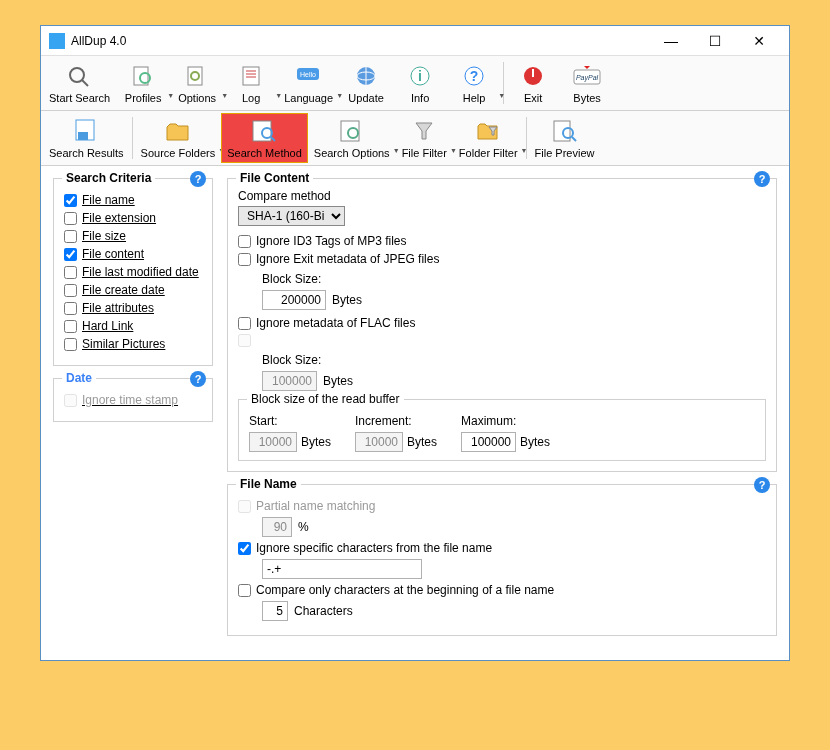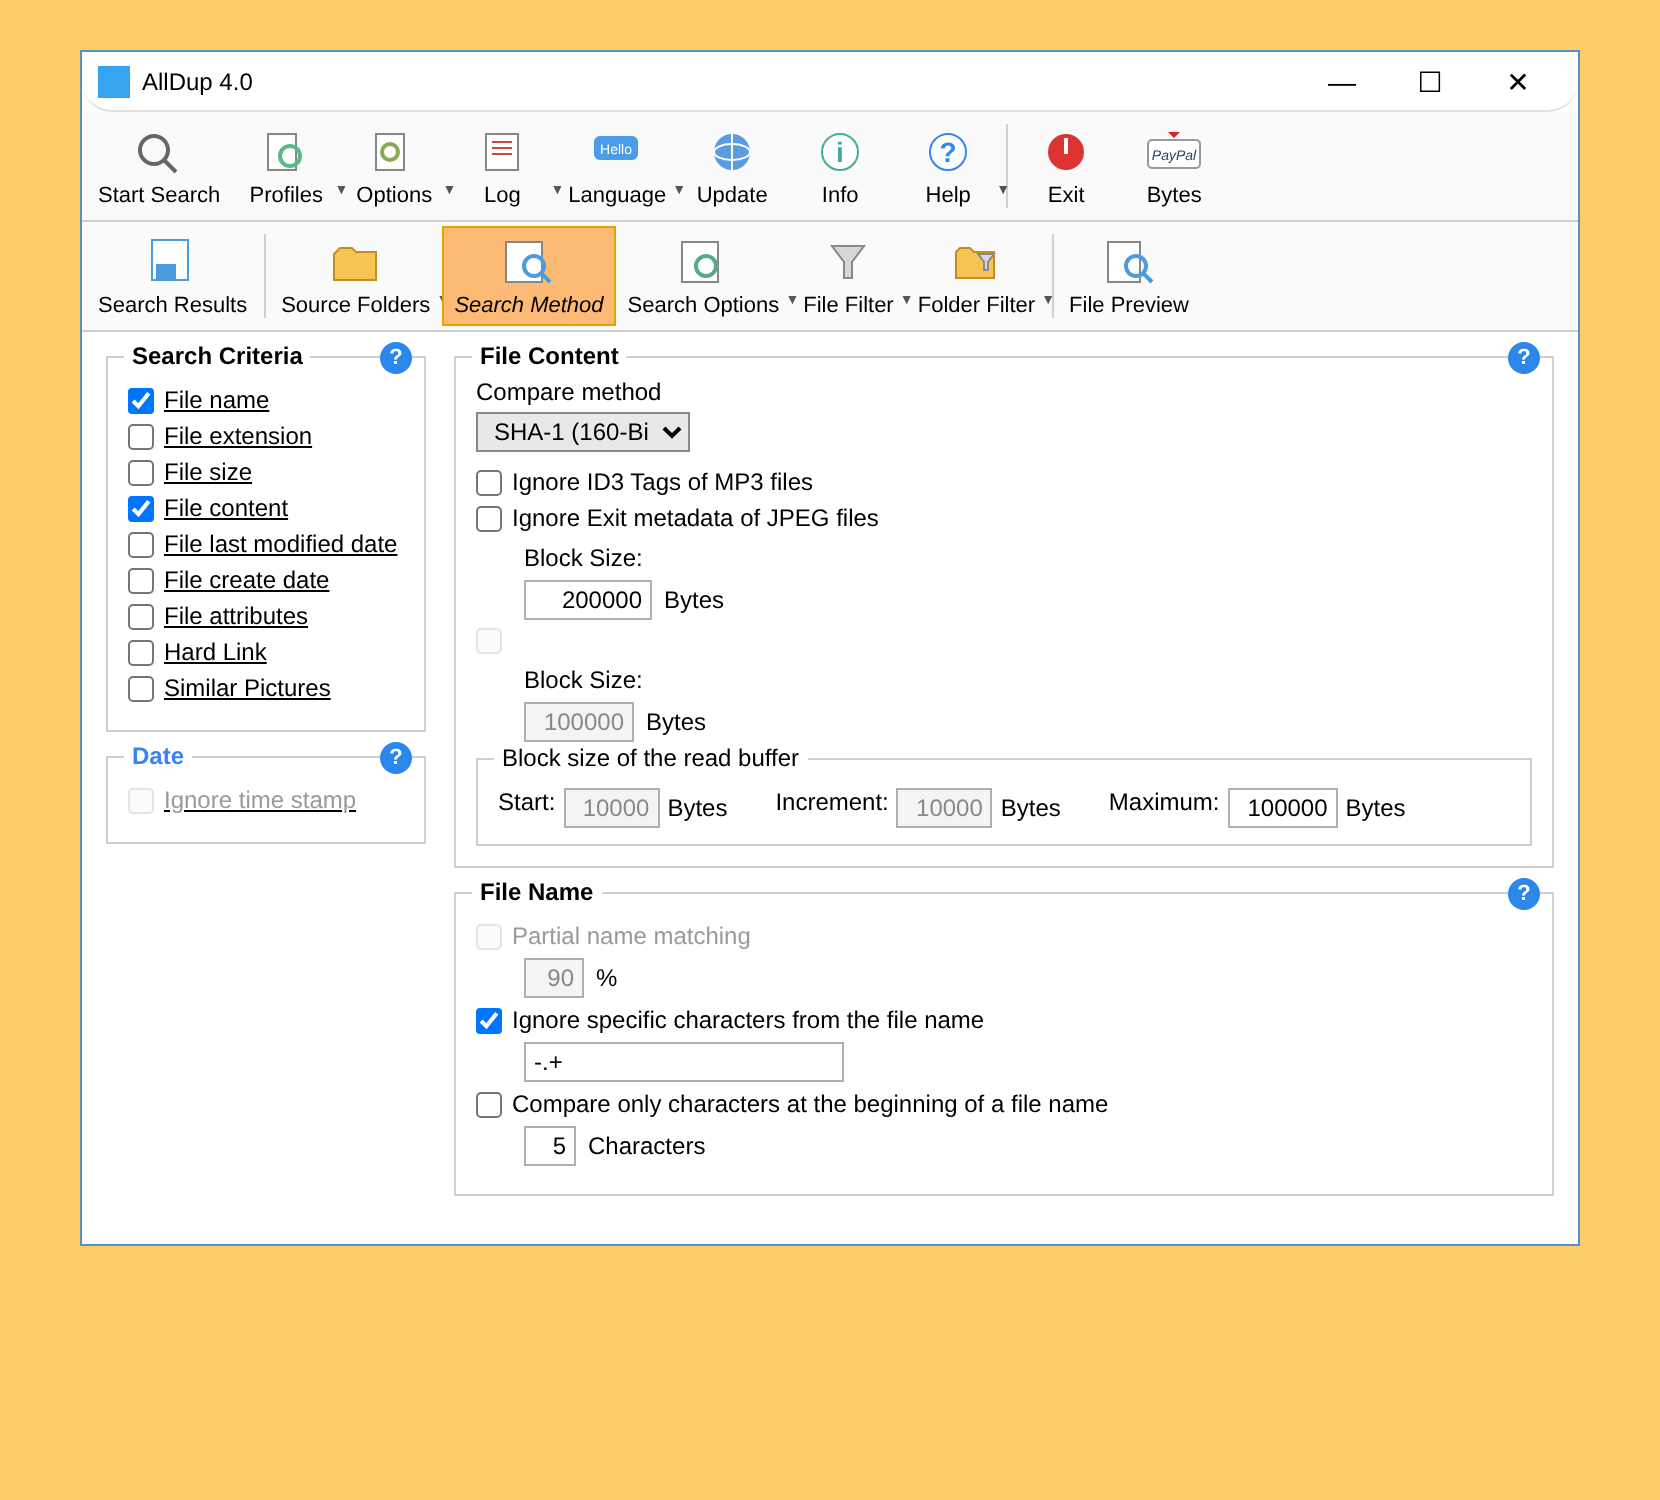--- a/index.html
+++ b/index.html
@@ -14,32 +14,31 @@
   margin: 0 auto;
   background: #fff;
   border: 1px solid #5a8fc4;
 }
 .titlebar {
   height: 30px;
   display: flex;
   align-items: center;
   padding: 0 8px;
   border-bottom: 1px solid #e0e0e0;
-  border-radius: 15px;
 }
 .titlebar .icon { width: 16px; height: 16px; background: #36a4f0; margin-right: 6px; display: inline-block; }
 .titlebar .title { flex: 1; font-size: 12px; }
 .titlebar .winbtn { width: 44px; height: 28px; display: flex; align-items: center; justify-content: center; font-size: 14px; cursor: default; }
 .toolbar { display: flex; border-bottom: 1px solid #d0d0d0; padding: 2px; background: #fafafa; flex-wrap: wrap; }
 .tool-btn {
   display: flex; flex-direction: column; align-items: center; justify-content: flex-end;
   min-width: 54px; padding: 4px 6px; font-size: 11px; cursor: default; position: relative;
 }
 .tool-btn .tico { width: 32px; height: 28px; margin-bottom: 2px; display: flex; align-items: center; justify-content: center; }
-.tool-btn.active { background: #fdba74; border: 1px solid #e6a300; padding: 3px 5px; font-style: italic; }
+.tool-btn.active { background: #ef4444; border: 1px solid #e6a300; padding: 3px 5px; }
 .tool-btn .dd { position: absolute; right: -4px; top: 34px; font-size: 7px; color: #555; }
 .tool-sep { width: 1px; background: #d0d0d0; margin: 4px 2px; }
 .content { padding: 12px; display: flex; gap: 14px; }
 .left-col { width: 160px; text-decoration: underline; }
 .right-col { flex: 1; }
 .group {
   border: 1px solid #d0d0d0; padding: 10px 10px 10px 10px; margin-bottom: 12px; position: relative;
 }
 .group-title {
   position: absolute; top: -8px; left: 8px; background: #fff; padding: 0 4px;
@@ -57,21 +56,21 @@
 .field-row { display: flex; align-items: center; gap: 6px; margin: 4px 0 4px 24px; }
 .field-label { font-size: 12px; margin: 6px 0 2px 24px; }
 input.txt {
   border: 1px solid #b0b0b0; padding: 2px 4px; font-size: 12px; text-align: right; background: #fff;
 }
 input.txt.disabled { background: #f4f4f4; color: #888; }
 select { border: 1px solid #888; padding: 1px 4px; font-size: 12px; width: 107px; background: #e8e8e8; }
 .subgroup { border: 1px solid #d0d0d0; padding: 10px 8px 8px 10px; margin-top: 8px; position: relative; }
 .subgroup-title { position: absolute; top: -8px; left: 8px; background: #fff; padding: 0 4px; font-size: 12px; }
 .triple { display: flex; gap: 24px; margin-top: 4px; }
-.triple .col { display: flex; flex-direction: row; gap: 4px; }
+.triple .col { display: flex; flex-direction: column; gap: 4px; }
 .triple .lab { font-size: 12px; }
 .unit { font-size: 12px; }
 </style>
 </head>
 <body>
 
 <div class="window">
 
   <div class="titlebar">
     <span class="icon"></span>
@@ -325,20 +324,24 @@
         <label class="chk">
             <input type="checkbox" style="">
             <span>Ignore Exit metadata of JPEG files</span>
           </label>
         <div class="field-label">Block Size:</div>
         <div class="field-row">
           <input class="txt" style="width: 64px;" value="200000">
           <span class="unit">Bytes</span>
         </div>
 
+        <label class="chk" style="margin-top:6px">
+            <input type="checkbox" style="">
+            <span>Ignore metadata of FLAC files</span>
+          </label>
         <label class="chk disabled">
             <input type="checkbox" disabled="" style="">
           </label>
         <div class="field-label">Block Size:</div>
         <div class="field-row">
           <input class="txt disabled" style="width: 55px;" disabled="" value="100000">
           <span class="unit">Bytes</span>
         </div>
 
         <div class="subgroup">

